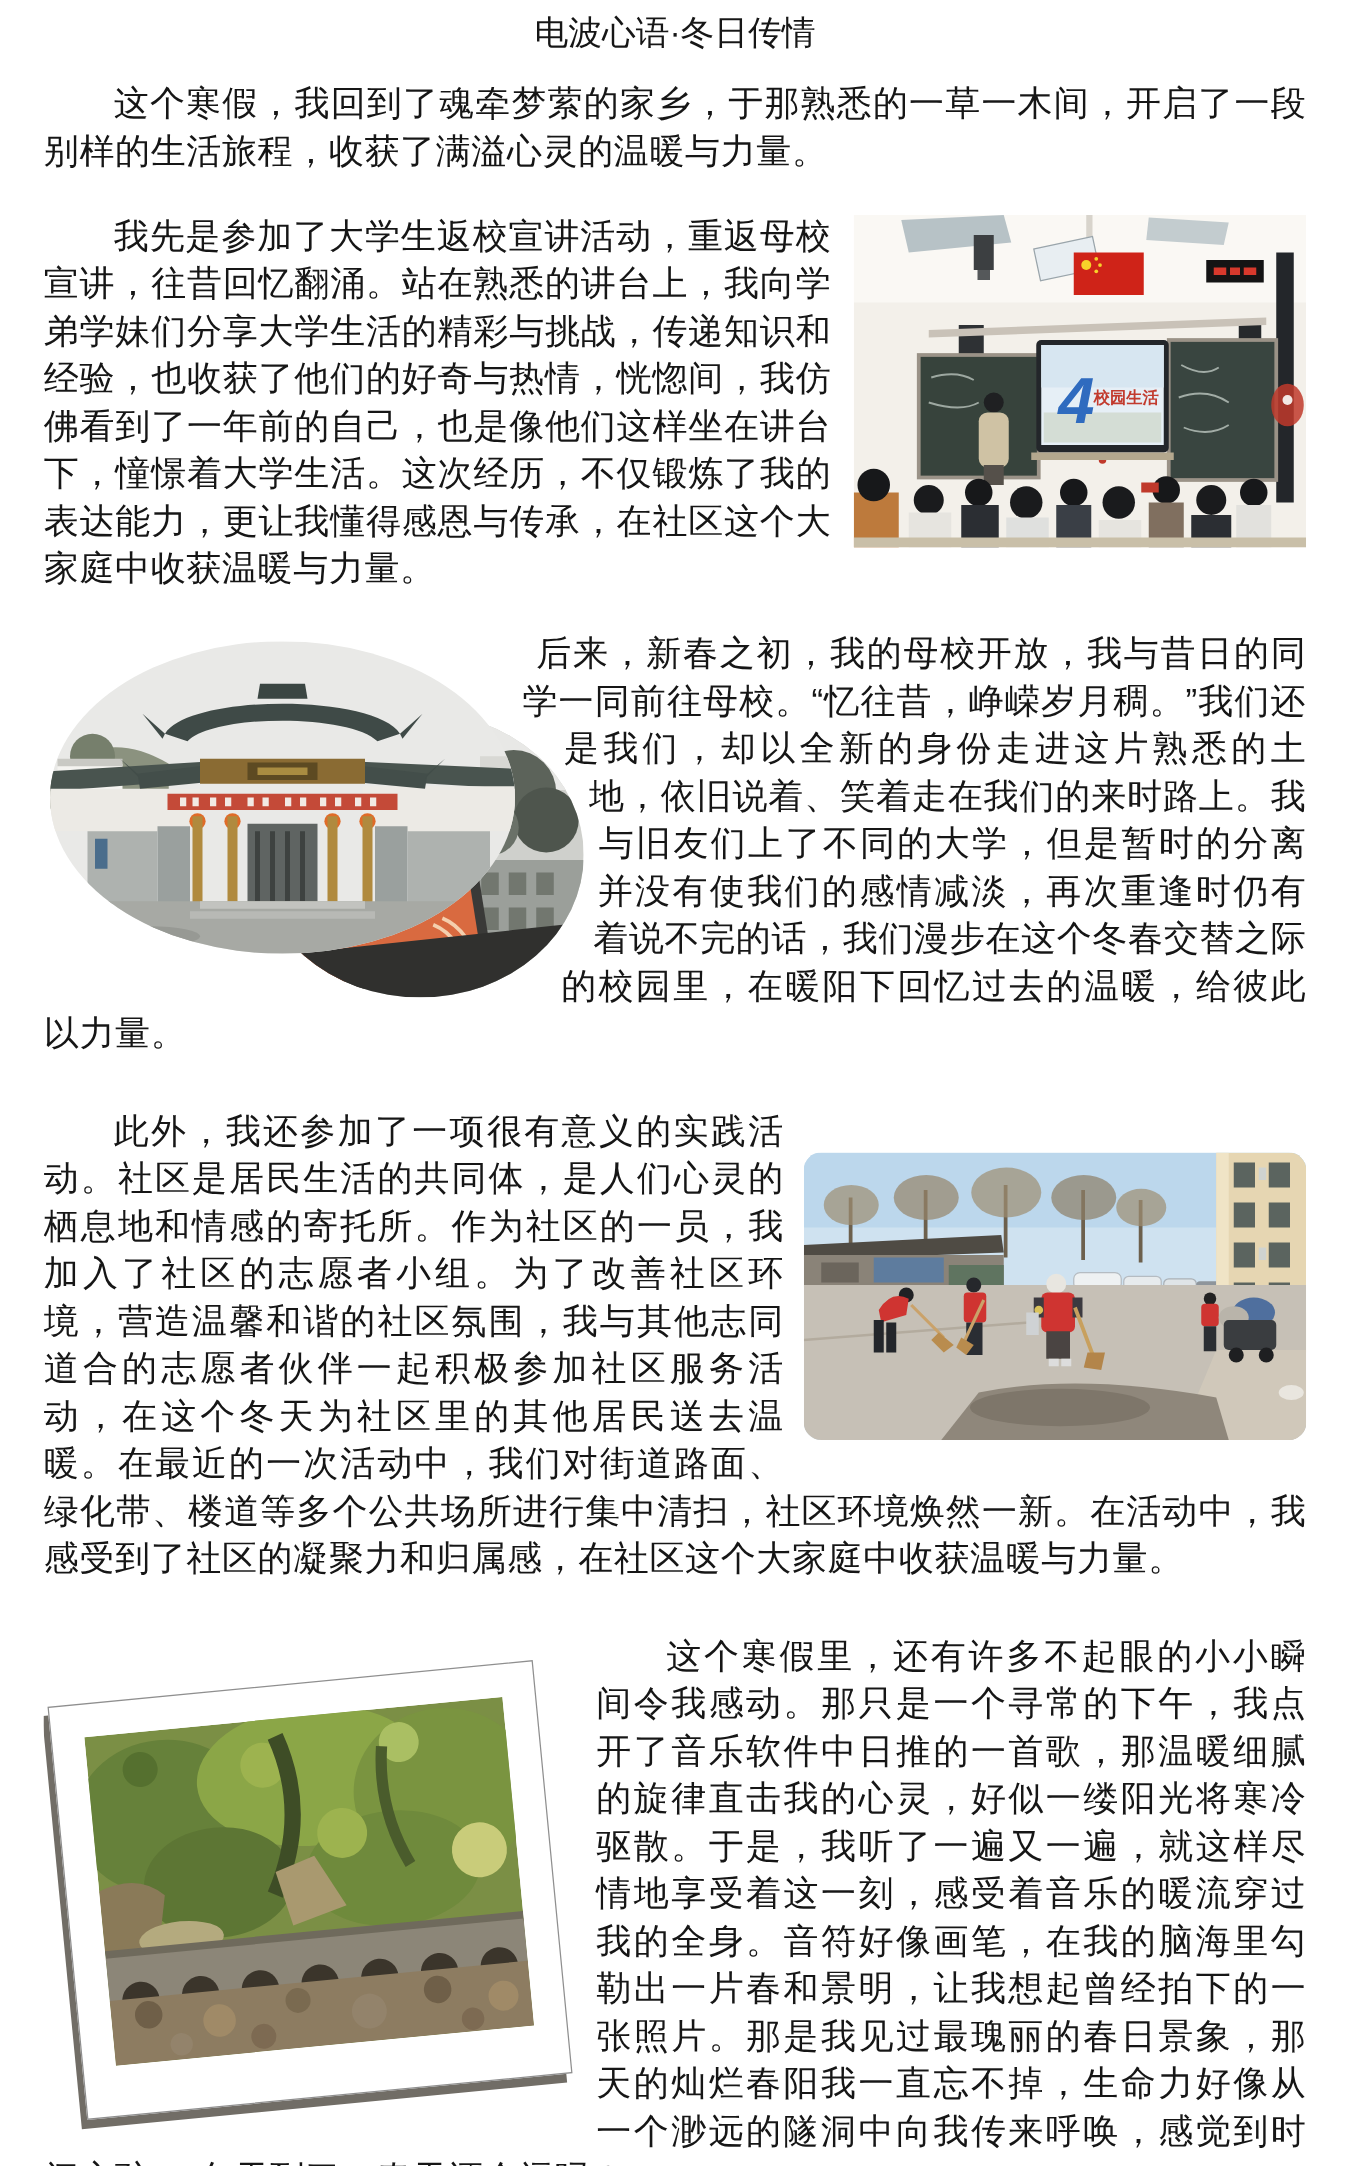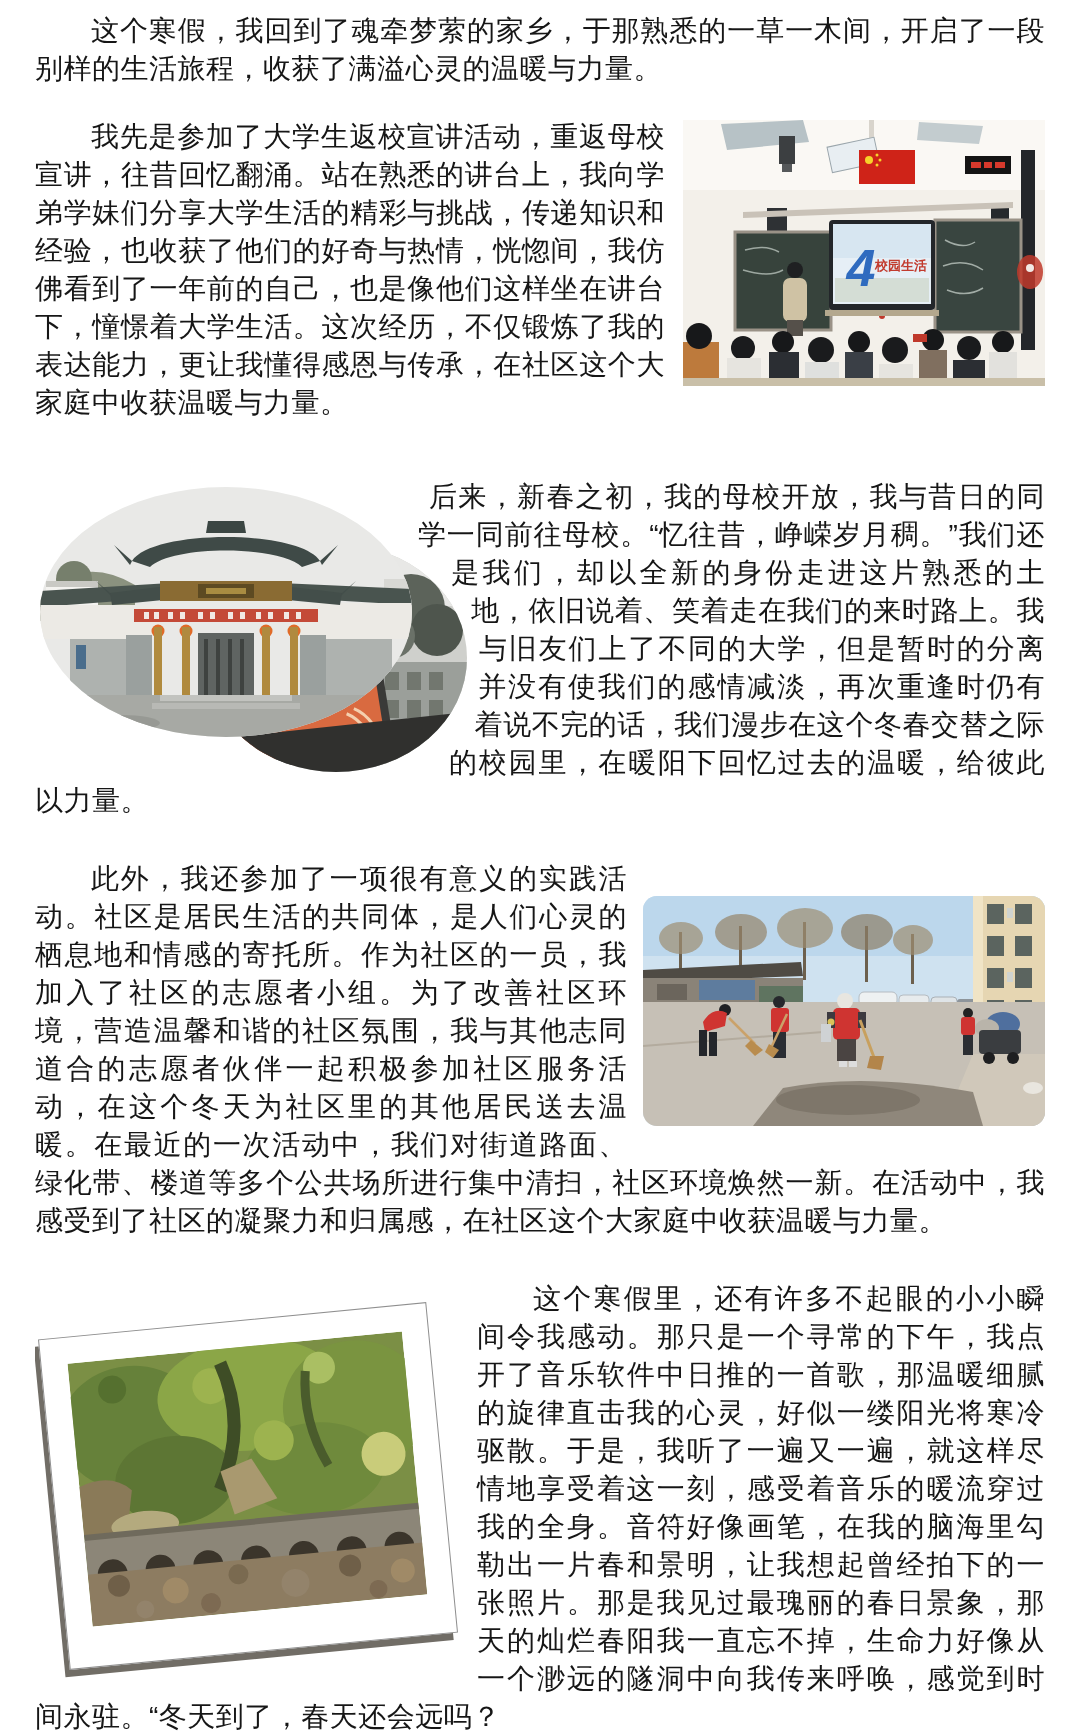--- a/index.html
+++ b/index.html
@@ -22,23 +22,23 @@
     line-height: 36px;
   }
   p.para {
     font-size: 28px;
     line-height: 38px;
     text-align: justify;
     letter-spacing: 0.5px;
   }
   p.indent { text-indent: 2em; }
   .sect { overflow: hidden; }
-  .sect-intro   { margin-top: 4px; }
+  .sect-intro   { margin-top: 20px; }
   .sect-school  { margin-top: 30px; }
-  .sect-alma    { margin-top: 56px; }
+  .sect-alma    { margin-top: 30px; }
   .sect-comm    { margin-top: 40px; }
   .sect-music   { margin-top: 40px; }
 
   
   .classroom-fig {
     float: right;
     width: 362px; height: 266px;
     margin: 2px 0 6px 18px;
   }
   .classroom-fig svg { width: 100%; height: 100%; display: block; }
@@ -93,20 +93,21 @@
     transform: rotate(-5.5deg);
     box-shadow: -5px 7px 0 #716d66;
   }
   .polaroid svg { width: 336px; height: 264px; display: block; }
 </style>
 </head>
 <body>
 
 <main class="page">
 
+  <h1 class="title">电波心语·冬日传情</h1>
 
   <section class="sect sect-intro">
     <p class="para indent">这个寒假，我回到了魂牵梦萦的家乡，于那熟悉的一草一木间，开启了一段别样的生活旅程，收获了满溢心灵的温暖与力量。</p>
   </section>
 
   <section class="sect sect-school">
     <figure class="classroom-fig" aria-label="教室里的返校宣讲：学生们坐在讲台下，屏幕上展示“校园生活”">
       <svg viewBox="0 0 362 266" preserveAspectRatio="none">
         <rect width="362" height="266" fill="#f3f0ea"></rect>
         <rect width="362" height="70" fill="#faf8f4"></rect>

